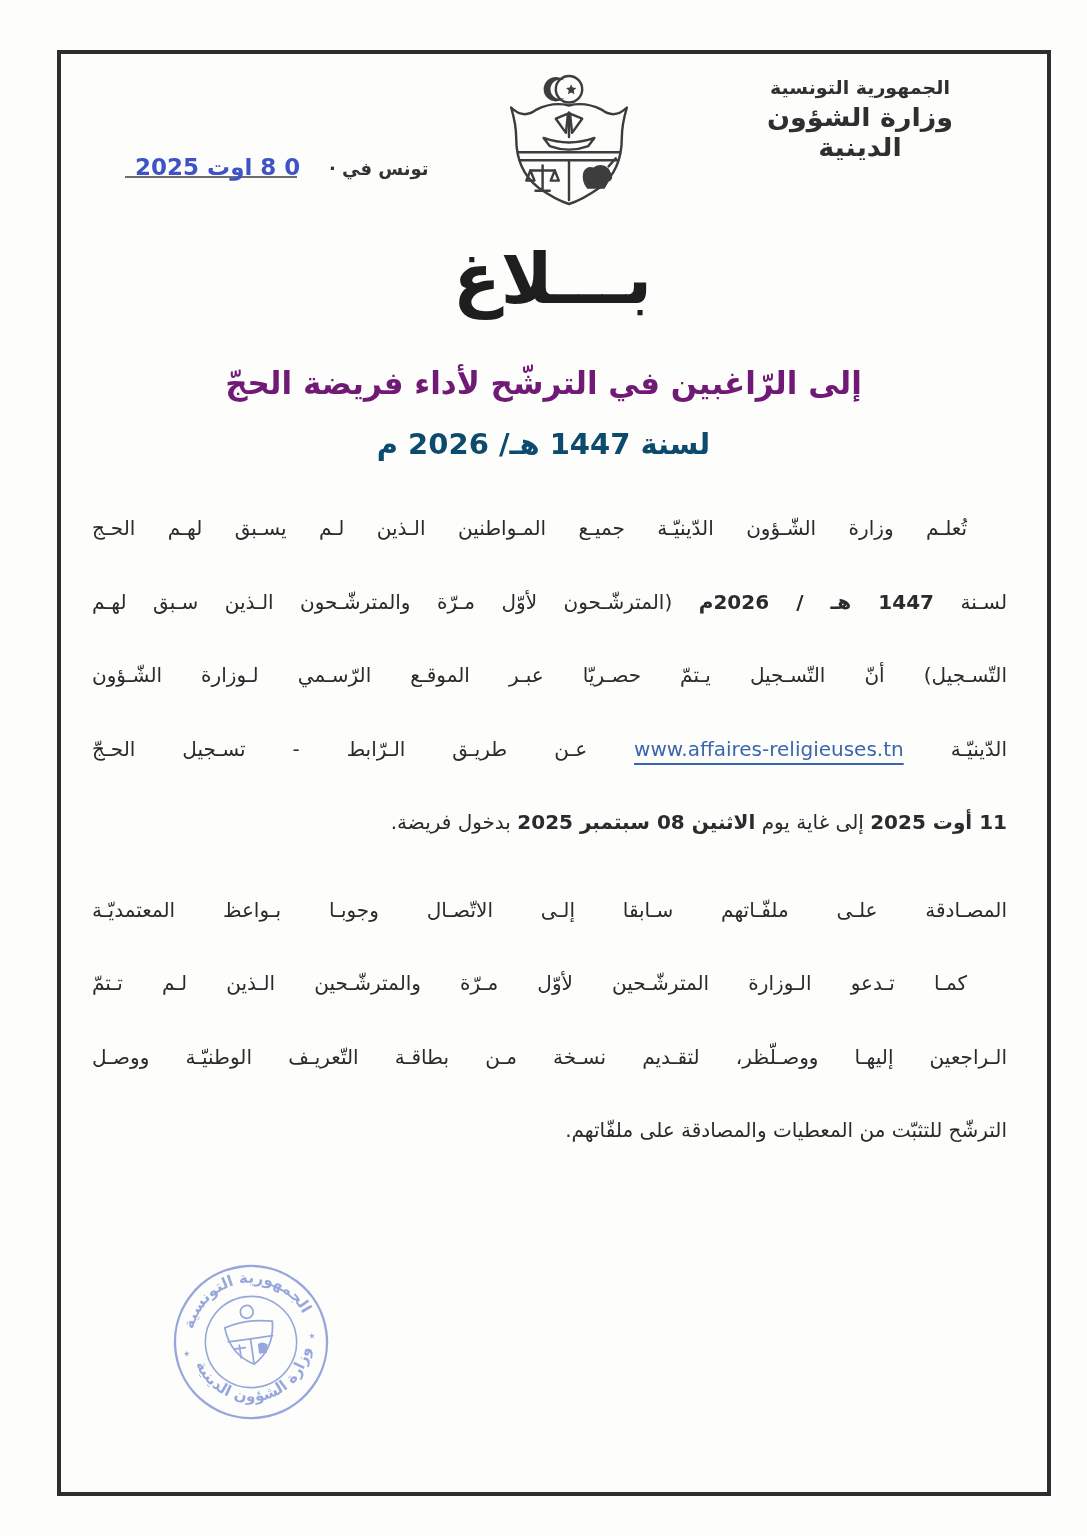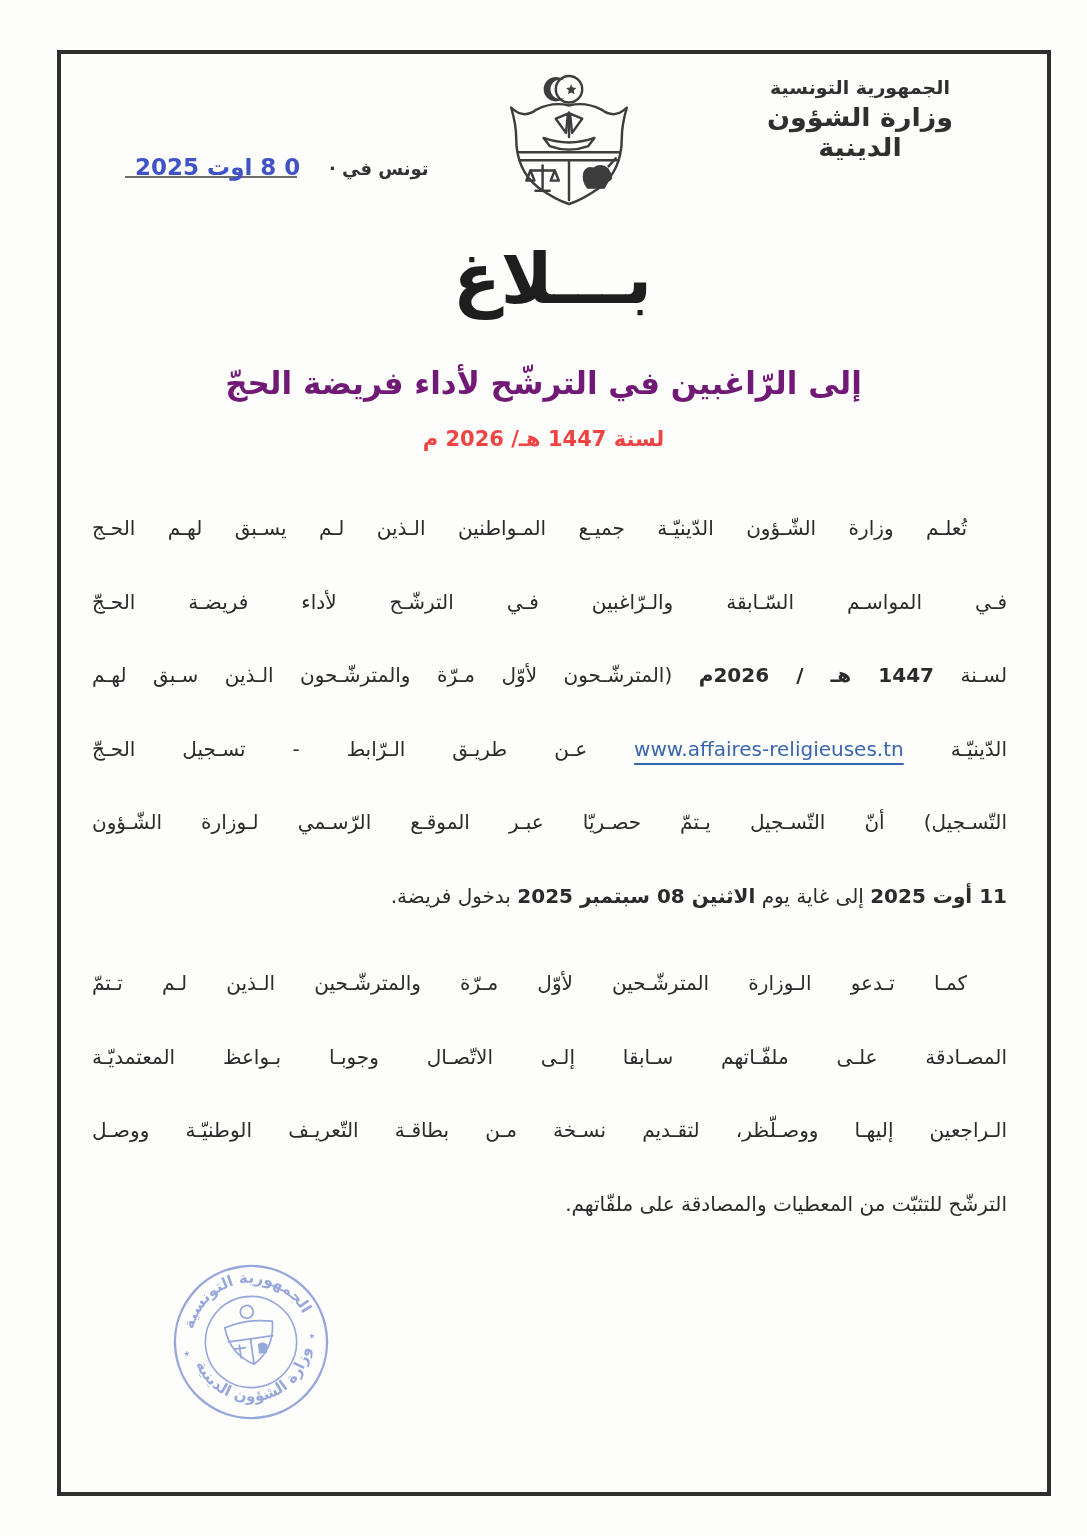--- a/index.html
+++ b/index.html
@@ -34,21 +34,21 @@
   .doc-title{
     position:absolute;top:238px;left:9px;width:100%;text-align:center;
     direction:rtl;font-size:70px;font-weight:bold;color:#1e1e1e;
   }
   .doc-subtitle{
     position:absolute;top:365px;left:0;width:100%;text-align:center;
     direction:rtl;font-size:31px;font-weight:bold;color:#701a75;
   }
   .doc-subtitle2{
     position:absolute;top:427px;left:0;width:100%;text-align:center;
-    direction:rtl;font-size:21px;font-weight:bold;color:#ef4444;
+    direction:rtl;font-size:29px;font-weight:bold;color:#0c4a6e;
   }
   
   .body-text{
     position:absolute;top:492px;left:92px;width:915px;
     direction:rtl;font-size:20px;color:#2b2b2b;
   }
   .paragraph + .paragraph{margin-top:14px;}
   .body-line{
     height:73.5px;line-height:73.5px;
     text-align:justify;text-align-last:justify;
@@ -112,29 +112,28 @@
   <span class="tunis-label">تونس في ·</span>
 </div>
 
 <div class="doc-title">بـــلاغ</div>
 <div class="doc-subtitle">إلى الرّاغبين في الترشّح لأداء فريضة الحجّ</div>
 <div class="doc-subtitle2">لسنة 1447 هـ/ 2026 م</div>
 
 <div class="body-text">
     <div class="paragraph">
       <div class="body-line indent"><span>تُعلـم وزارة الشّـؤون الدّينيّـة جميـع المـواطنين الـذين لـم يسـبق لهـم الحـج</span></div>
-      <div class="body-line"><span>فـي المواسـم السّـابقة والـرّاغبين فـي الترشّـح لأداء فريضـة الحـجّ</span></div>
       <div class="body-line"><span>لسـنة </span><span class="seg-b">1447 هـ / 2026م</span><span> (المترشّـحون لأوّل مـرّة والمترشّـحون الـذين سـبق لهـم</span></div>
+      <div class="body-line"><span>التّسـجيل) أنّ التّسـجيل يـتمّ حصـريّا عبـر الموقـع الرّسـمي لـوزارة الشّـؤون</span></div>
       <div class="body-line"><span>الدّينيّـة </span><span class="seg-link">www.affaires-religieuses.tn</span><span> عـن طريـق الـرّابط - تسـجيل الحـجّ</span></div>
-      <div class="body-line"><span>التّسـجيل) أنّ التّسـجيل يـتمّ حصـريّا عبـر الموقـع الرّسـمي لـوزارة الشّـؤون</span></div>
       <div class="body-line no-just"><span class="seg-b">11 أوت 2025</span><span> إلى غاية يوم </span><span class="seg-b">الاثنين 08 سبتمبر 2025</span><span> بدخول فريضة.</span></div>
     </div>
     <div class="paragraph">
+      <div class="body-line"><span>المصـادقة علـى ملفّـاتهم سـابقا إلـى الاتّصـال وجوبـا بـواعظ المعتمديّـة</span></div>
       <div class="body-line indent"><span>كمـا تـدعو الـوزارة المترشّـحين لأوّل مـرّة والمترشّـحين الـذين لـم تـتمّ</span></div>
-      <div class="body-line"><span>المصـادقة علـى ملفّـاتهم سـابقا إلـى الاتّصـال وجوبـا بـواعظ المعتمديّـة</span></div>
       <div class="body-line"><span>الـراجعين إليهـا ووصـلّظر، لتقـديم نسـخة مـن بطاقـة التّعريـف الوطنيّـة ووصـل</span></div>
       <div class="body-line no-just"><span>الترشّح للتثبّت من المعطيات والمصادقة على ملفّاتهم.</span></div>
     </div>
   </div>
 
 <svg class="round-stamp" viewBox="0 0 200 200">
   <g stroke="#5b74c8" fill="none" stroke-width="3">
     <circle cx="100" cy="100" r="95"></circle>
     <circle cx="100" cy="100" r="57" stroke-width="2"></circle>
   </g>

